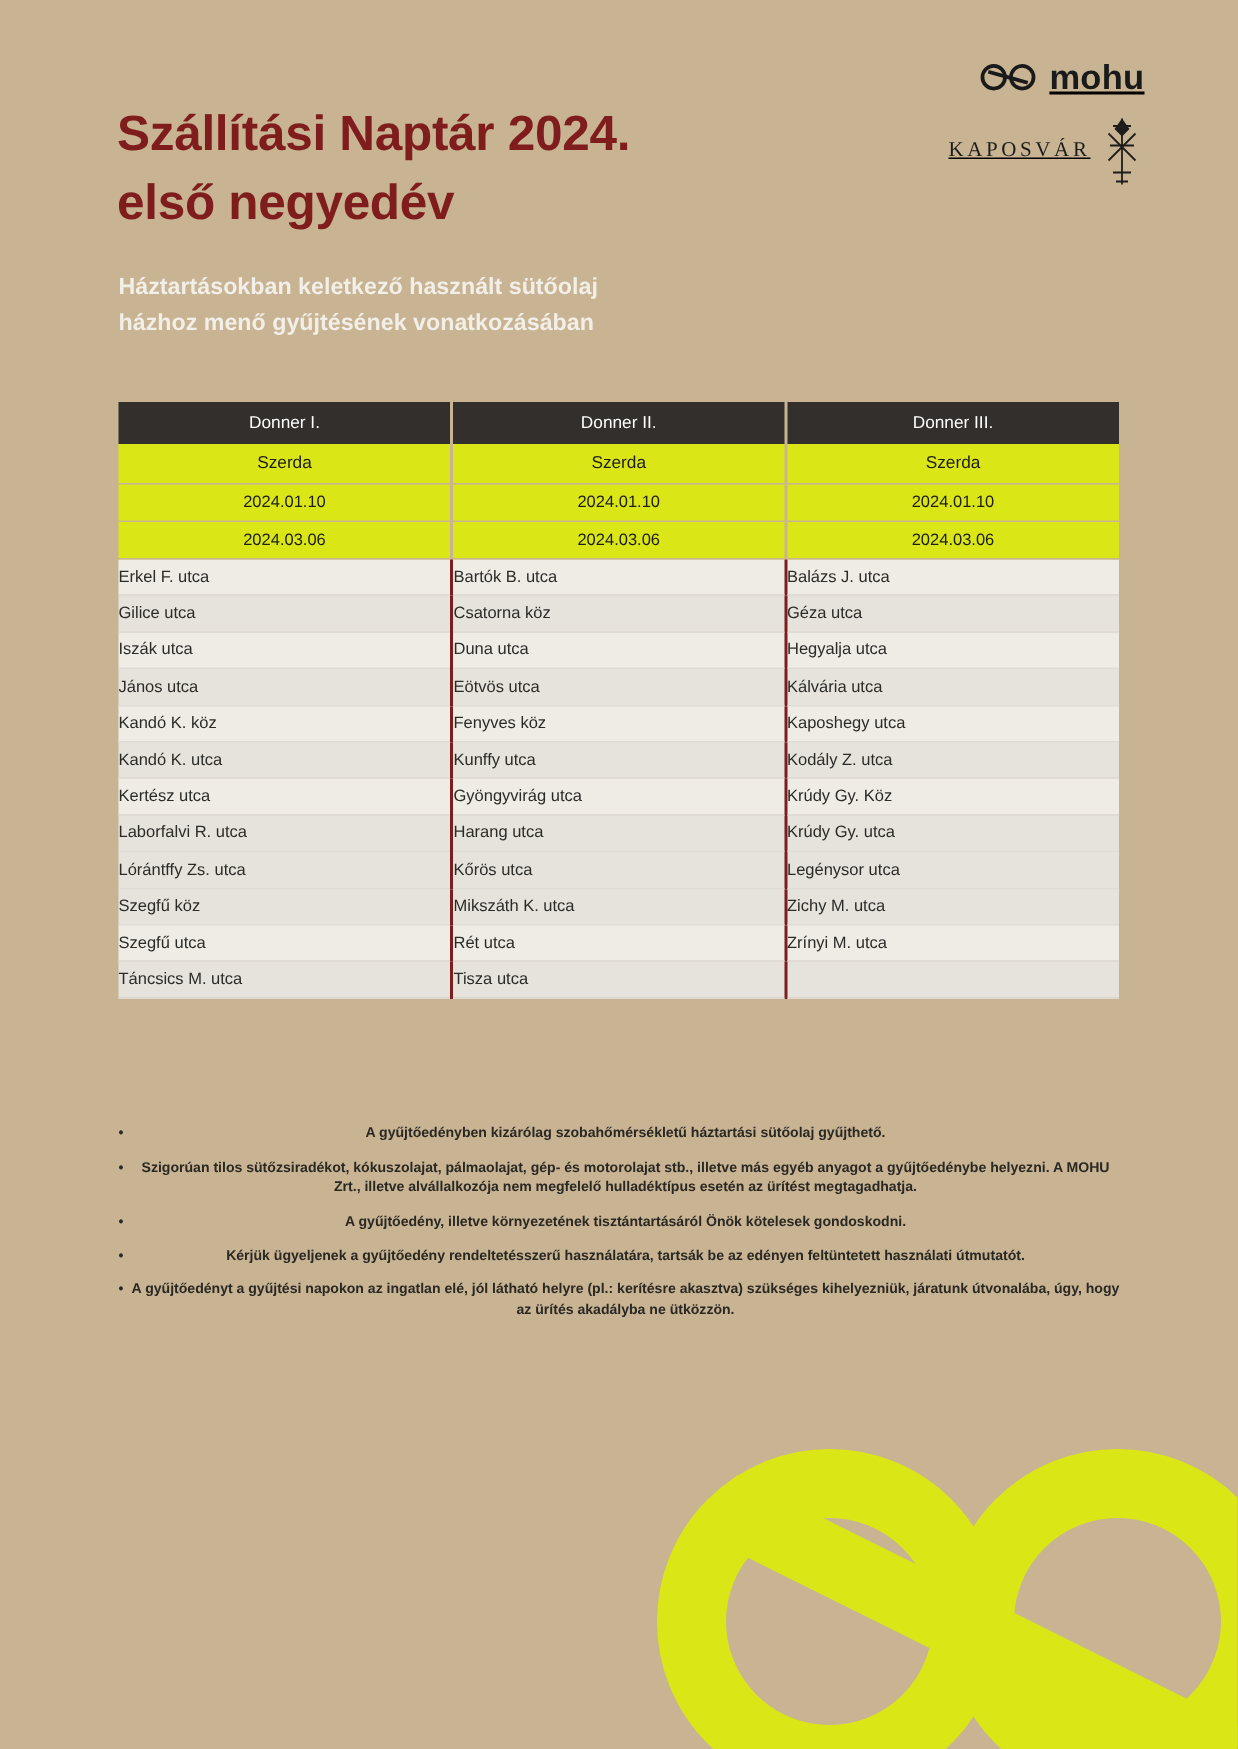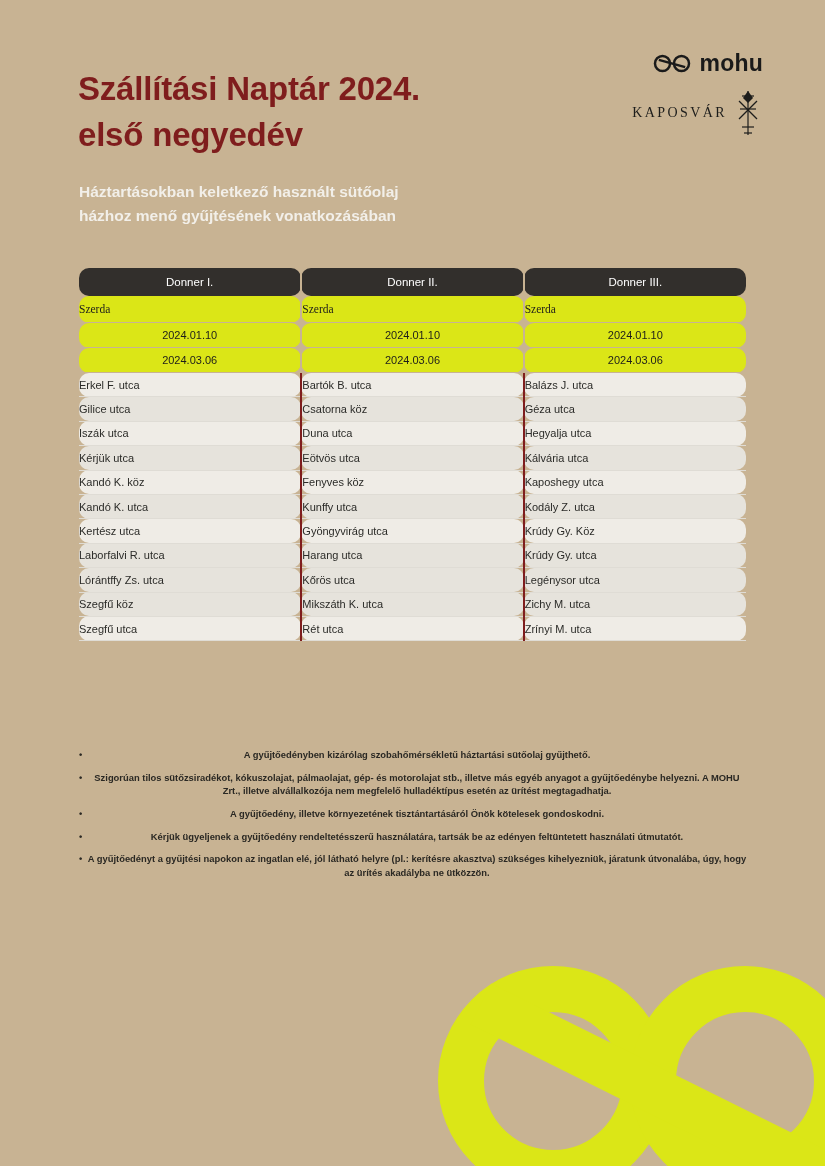--- a/index.html
+++ b/index.html
@@ -28,24 +28,25 @@
     bottom: -40px;
     width: 420px;
     height: 330px;
     pointer-events: none;
   }
   .deco-wrap svg { display: block; width: 100%; height: 100%; }
 
   
   .brand {
     position: absolute;
-    top: 50px;
+    top: 38px;
     right: 62px;
     width: 180px;
     text-align: left;
+    text-decoration: underline;
   }
   .brand-mohu {
     display: flex;
     align-items: center;
     justify-content: flex-end;
     gap: 9px;
   }
   .brand-mohu .mark { width: 38px; height: 20px; }
   .brand-mohu .word {
     font-size: 23px;
@@ -96,44 +97,42 @@
     position: absolute;
     left: 79px;
     top: 268px;
     width: 667px;
     border-collapse: collapse;
     table-layout: fixed;
   }
   .table td, .table th {
     padding: 0;
     margin: 0;
-    border-radius: 10px;
   }
   .hdr-cell {
     background: #322f2c;
     color: #ffffff;
     font-size: 11.5px;
     text-align: center;
     height: 28px;
     vertical-align: middle;
     border-right: 2px solid #c8b393;
     font-weight: normal;
   }
   .hdr-cell:last-child { border-right: none; }
 
   .day-cell {
     background: #dbe617;
     color: #1d1d1b;
     font-size: 11.5px;
-    text-align: left;
+    text-align: center;
     height: 26px;
     vertical-align: middle;
     border-right: 2px solid #c8b393;
     border-bottom: 1px solid #c8b393;
-    font-family: Liberation Serif, serif;
   }
   .day-cell:last-child { border-right: none; }
 
   .date-cell {
     background: #dbe617;
     color: #1d1d1b;
     font-size: 11px;
     text-align: center;
     height: 24px;
     vertical-align: middle;
@@ -253,21 +252,21 @@
         <td class="street-cell alt">Gilice utca</td>
         <td class="street-cell alt">Csatorna köz</td>
         <td class="street-cell alt">Géza utca</td>
       </tr>
       <tr>
         <td class="street-cell">Iszák utca</td>
         <td class="street-cell">Duna utca</td>
         <td class="street-cell">Hegyalja utca</td>
       </tr>
       <tr>
-        <td class="street-cell alt">Kérjük utca</td>
+        <td class="street-cell alt">János utca</td>
         <td class="street-cell alt">Eötvös utca</td>
         <td class="street-cell alt">Kálvária utca</td>
       </tr>
       <tr>
         <td class="street-cell">Kandó K. köz</td>
         <td class="street-cell">Fenyves köz</td>
         <td class="street-cell">Kaposhegy utca</td>
       </tr>
       <tr>
         <td class="street-cell alt">Kandó K. utca</td>
@@ -291,20 +290,25 @@
       </tr>
       <tr>
         <td class="street-cell alt">Szegfű köz</td>
         <td class="street-cell alt">Mikszáth K. utca</td>
         <td class="street-cell alt">Zichy M. utca</td>
       </tr>
       <tr>
         <td class="street-cell">Szegfű utca</td>
         <td class="street-cell">Rét utca</td>
         <td class="street-cell">Zrínyi M. utca</td>
+      </tr>
+      <tr>
+        <td class="street-cell alt">Táncsics M. utca</td>
+        <td class="street-cell alt">Tisza utca</td>
+        <td class="street-cell alt empty"></td>
       </tr>
     </tbody>
   </table>
 
   <div class="notes">
     <div class="note">
       <span class="bullet">•</span>
       <span class="text">A gyűjtőedényben kizárólag szobahőmérsékletű háztartási sütőolaj gyűjthető.</span>
     </div>
     <div class="note">

